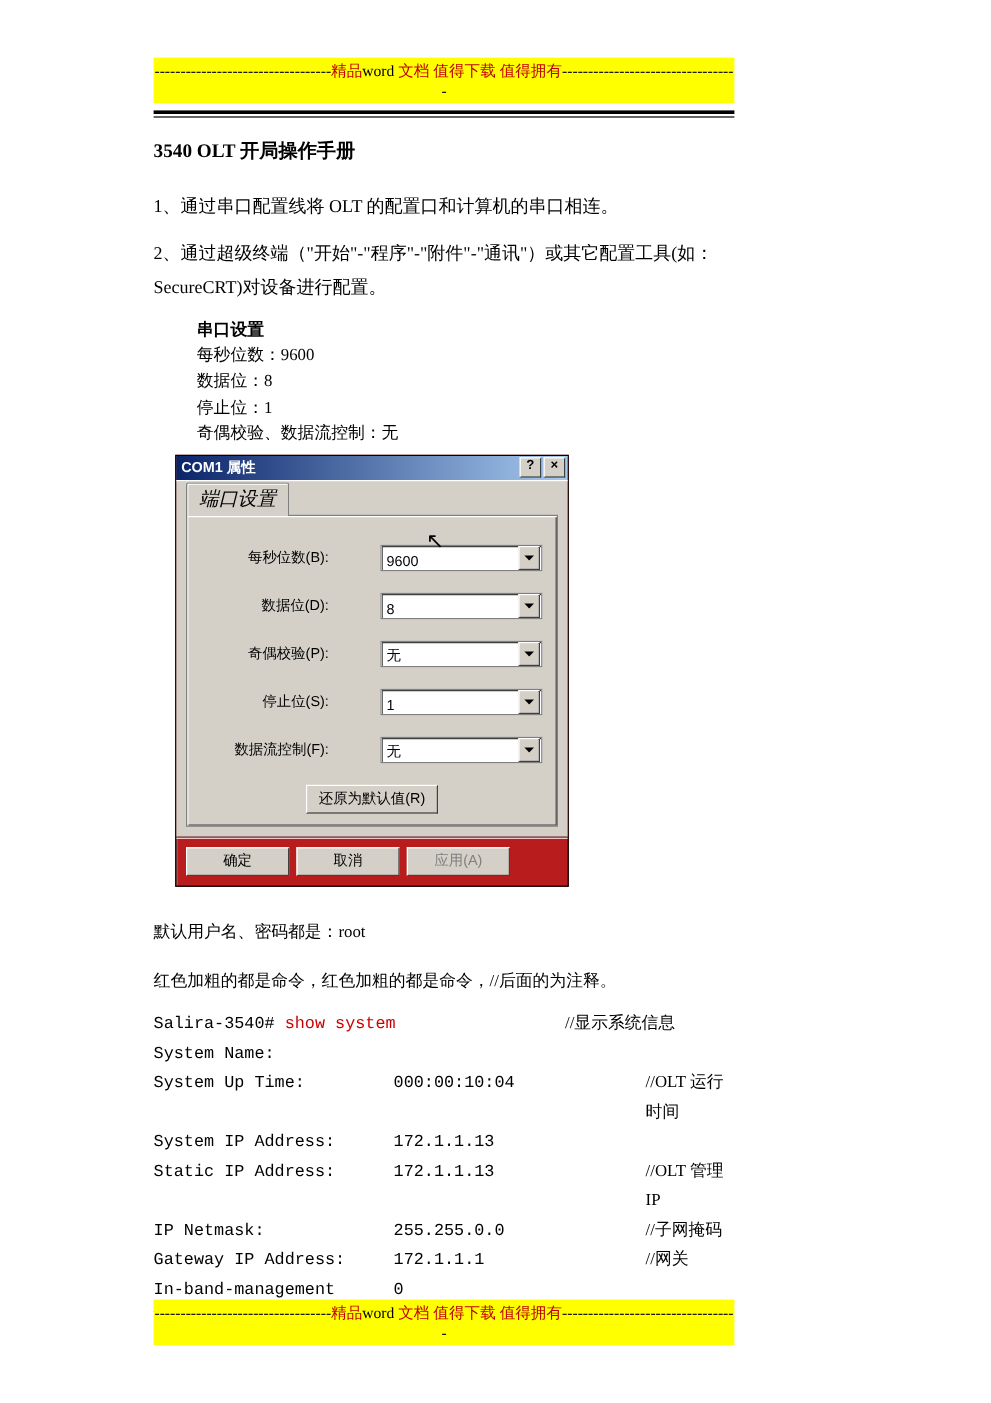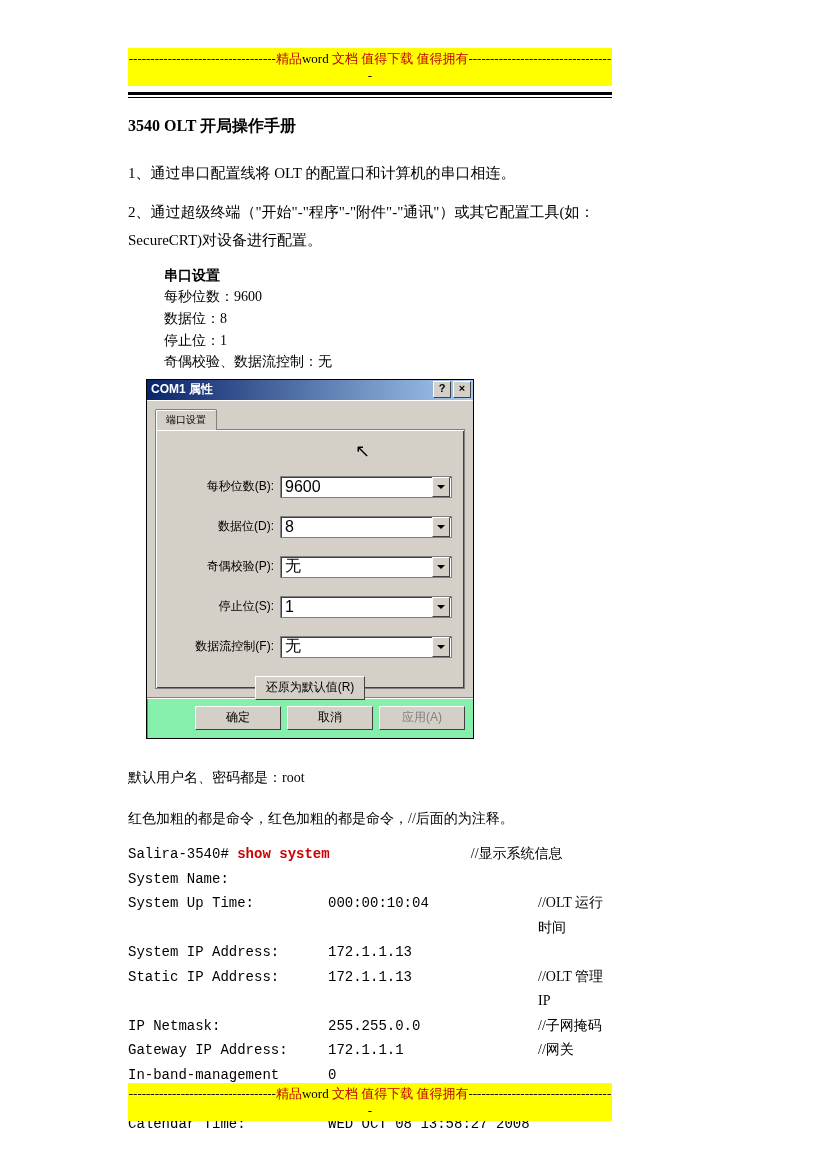--- a/index.html
+++ b/index.html
@@ -53,21 +53,21 @@
     line-height: 1.55;
   }
   .settings-block .hd { font-weight: bold; }
   
   .dialog {
     width: 326px;
     margin-left: 18px;
     margin-top: 6px;
     font-family: "Microsoft Sans Serif", "SimSun", sans-serif;
     font-size: 12px;
-    background: #86efac;
+    background: #b91c1c;
     border: 1px solid #000;
     box-shadow: 1px 1px 0 #808080 inset;
   }
   .titlebar {
     height: 20px;
     background: linear-gradient(to right, #0a246a, #a6caf0);
     color: #fff;
     display: flex;
     align-items: center;
     padding: 0 2px 0 4px;
@@ -99,30 +99,31 @@
     align-items: flex-end;
   }
   .tab {
     background: #d4d0c8;
     border: 1px solid #808080;
     border-bottom: none;
     border-top-left-radius: 2px;
     border-top-right-radius: 2px;
     box-shadow: inset 1px 1px 0 #fff;
     padding: 3px 10px;
-    font-size: 10px;
+    font-size: 16px;
     margin-right: 20px;
     position: relative;
     top: 1px;
+    font-style: italic;
   }
   .tabpanel {
     border: 1px solid #808080;
     box-shadow: inset 1px 1px 0 #fff, inset -1px -1px 0 #404040;
     background: #d4d0c8;
-    padding: 46px 12px 14px 12px;
+    padding: 24px 12px 14px 12px;
     height: 260px;
     box-sizing: border-box;
   }
   .row {
     display: flex;
     align-items: center;
     margin-bottom: 18px;
   }
   .row .lbl {
     width: 106px;
@@ -130,24 +131,25 @@
     padding-right: 6px;
     font-size: 12px;
   }
   .combo {
     flex: 1;
     height: 20px;
     background: #fff;
     border: 1px solid #808080;
     box-shadow: inset 1px 1px 0 #404040, inset -1px -1px 0 #fff;
     display: flex;
-    align-items: center;
+    align-items: flex-end;
     padding-left: 4px;
-    font-size: 16px;
+    font-size: 12px;
     position: relative;
+    margin-left: 37px;
   }
   .combo .arrow {
     width: 16px; height: 18px;
     background: #d4d0c8;
     border: 1px solid #fff;
     border-right-color: #404040;
     border-bottom-color: #404040;
     position: absolute;
     right: 1px; top: 0;
     display: flex; align-items: center; justify-content: center;
@@ -170,21 +172,20 @@
     align-items: center;
     justify-content: center;
   }
   .btn.disabled { color: #808080; }
   .restore-row { text-align: center; margin-top: 6px; }
   .dlg-buttons {
     border-top: 1px solid #808080;
     box-shadow: inset 0 1px 0 #fff;
     padding: 8px 8px;
     display: flex;
-    justify-content: flex-end;
     gap: 6px;
   }
   .cursor {
     position: absolute;
     left: 355px;
     top: 440px;
     font-size: 18px;
     color: #000;
   }
   .after-dialog {
@@ -195,21 +196,21 @@
   .cli {
     font-family: "Courier New", monospace;
     font-size: 14px;
     line-height: 1.75;
     margin-top: 10px;
   }
   .cli .line { display: flex; }
   .cli .c1 { width: 200px; }
   .cli .c2 { width: 210px; }
   .cli .c3 { flex: 1; font-family: "SimSun", serif; }
-  .cmd { color: #cc0000; font-weight: bold; }
+  .cmd { color: #cc0000; font-weight: normal; }
 </style>
 </head>
 <body>
 
 <div class="page">
 
   <div class="banner">
     <span class="dash">----------------------------------</span><span class="txt">精品</span><span class="txt word">word</span><span class="txt"> 文档 值得下载 值得拥有</span><span class="dash">----------------------------------</span>
   </div>
   <hr class="hr-thick">
@@ -335,25 +336,20 @@
         <div class="line">
           <span class="c1">Gateway IP Address:</span>
           <span class="c2">172.1.1.1</span>
           <span class="c3">//网关</span>
         </div>
         <div class="line">
           <span class="c1">In-band-management VLAN:</span>
           <span class="c2">0</span>
           <span class="c3"></span>
         </div>
-        <div class="line">
-          <span class="c1">Calendar Time:</span>
-          <span class="c2">WED OCT 08 13:58:27 2008</span>
-          <span class="c3"></span>
-        </div>
       </div>
   </div>
 
   <div class="banner" style="position:absolute;left:128px;right:128px;bottom:48px">
     <span class="dash">----------------------------------</span><span class="txt">精品</span><span class="txt word">word</span><span class="txt"> 文档 值得下载 值得拥有</span><span class="dash">----------------------------------</span>
   </div>
 
 </div>
 
 </body></html>

